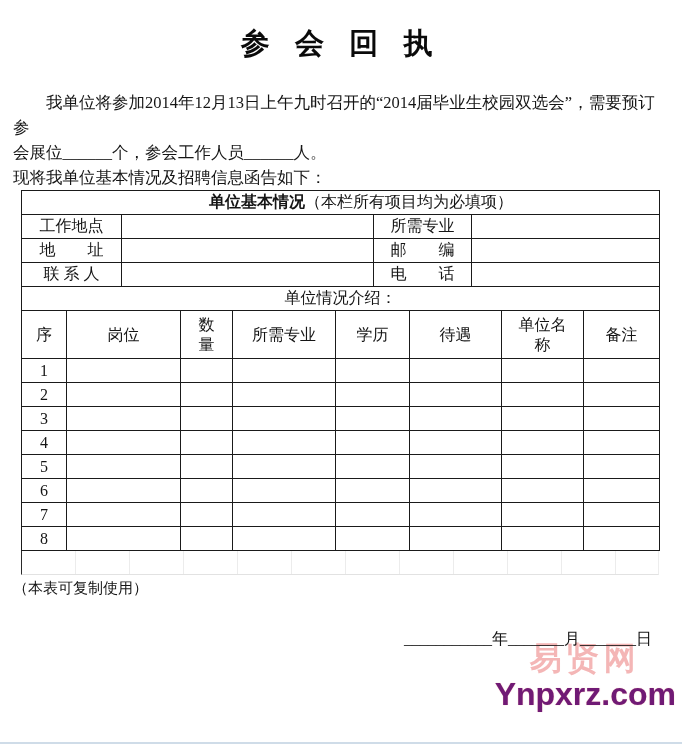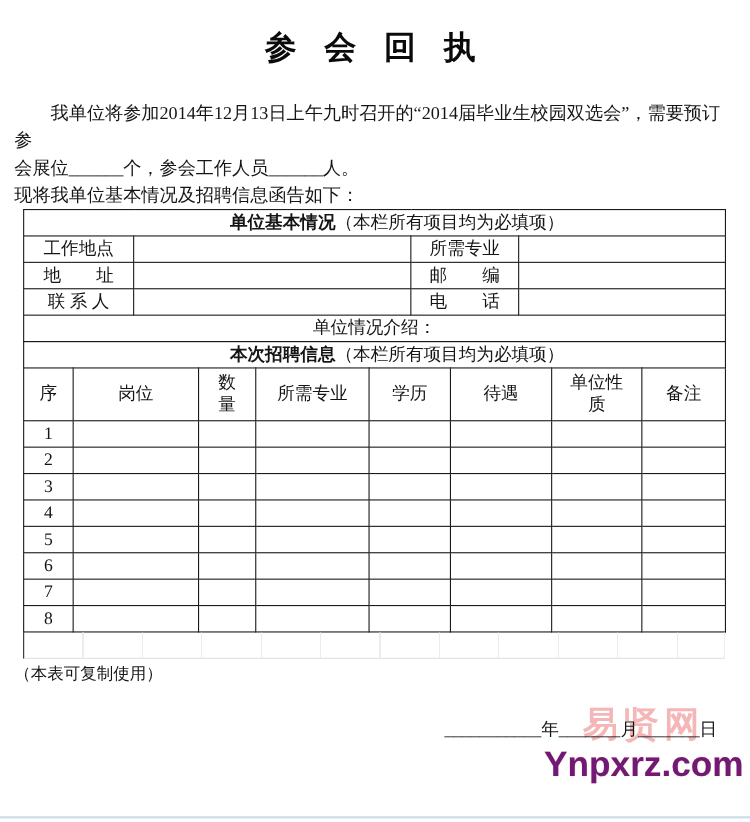--- a/index.html
+++ b/index.html
@@ -188,33 +188,28 @@
         <col style="width:45px">
           <col style="width:114px">
           <col style="width:52px">
           <col style="width:103px">
           <col style="width:74px">
           <col style="width:92px">
           <col style="width:82px">
           <col style="width:76px">
       </colgroup>
       <tbody>
-          <tr>
-        <td class="section-head" colspan="8">
-          <b>本次招聘信息</b><span>（本栏所有项目均为必填项）</span>
-        </td>
-      </tr>
       <tr>
         <th>序</th>
         <th>岗位</th>
         <th>数量</th>
         <th>所需专业</th>
         <th>学历</th>
         <th>待遇</th>
-        <th>单位性质</th>
+        <th>单位名称</th>
         <th>备注</th>
       </tr>
       <tr>
         <td class="seq-cell">1</td>
         <td></td>
             <td></td>
             <td></td>
             <td></td>
             <td></td>
             <td></td>

